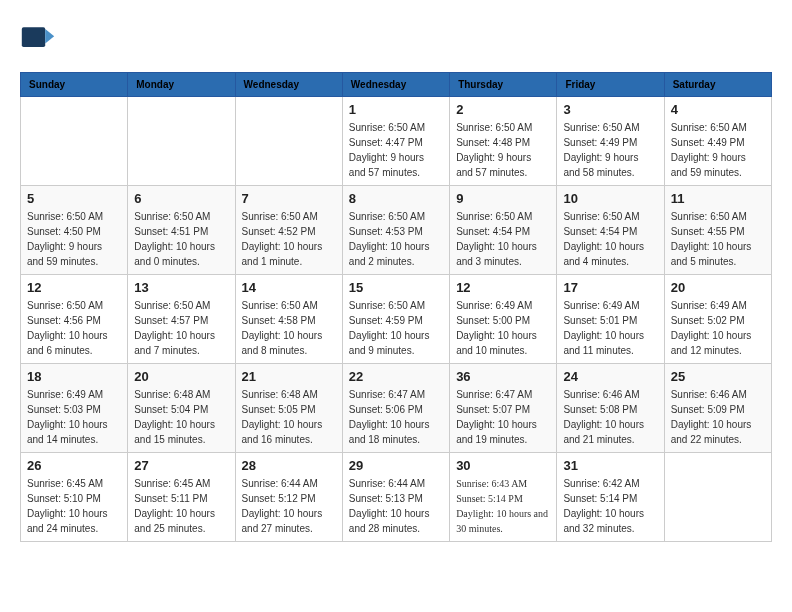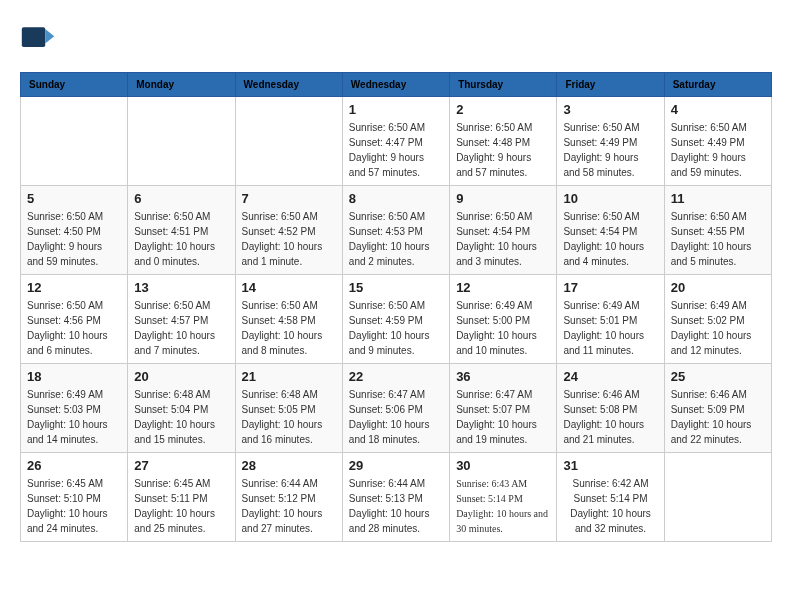--- a/index.html
+++ b/index.html
@@ -306,20 +306,20 @@
 Daylight: 10 hours and 28 minutes.</div>
         </td>
         <td>
           <div class="day-number">30</div>
           <div class="day-info" style="white-space: pre-line; font-family: Liberation Serif, serif;">Sunrise: 6:43 AM
 Sunset: 5:14 PM
 Daylight: 10 hours and 30 minutes.</div>
         </td>
         <td>
           <div class="day-number">31</div>
-          <div class="day-info" style="white-space: pre-line; text-align: center;">Sunrise: 6:42 AM
+          <div class="day-info" style="white-space: pre-line;">Sunrise: 6:42 AM
 Sunset: 5:14 PM
 Daylight: 10 hours and 32 minutes.</div>
         </td>
         <td class="empty-cell"></td>
       </tr>
     </tbody>
 </table>
 
 </body></html>

